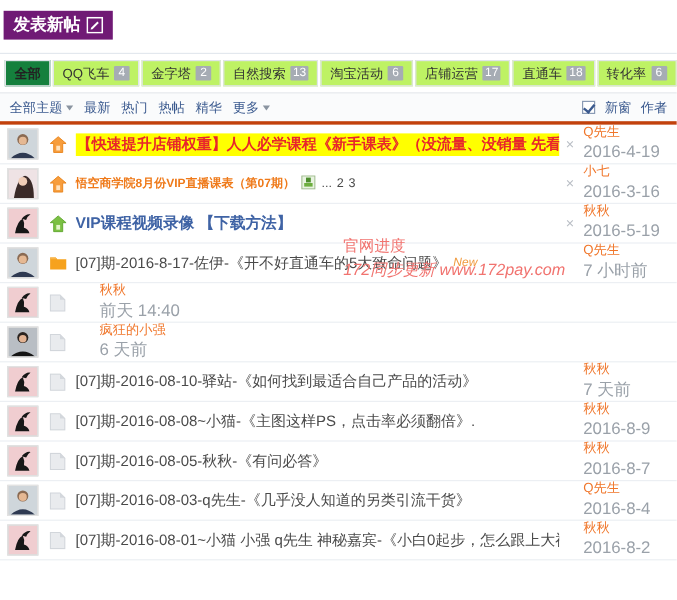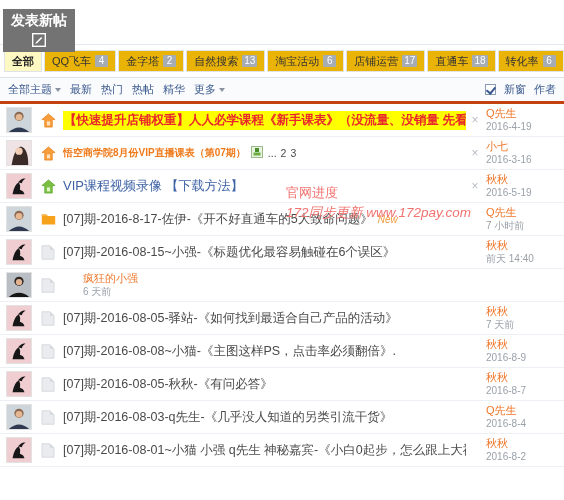--- a/index.html
+++ b/index.html
@@ -18,29 +18,28 @@
     height: 45px;
     padding: 9px 0 0 3px;
     background: #fff;
     border-bottom: 1px solid #e3e8ee;
     position: relative;
   }
   .new-post-btn {
     display: inline-flex;
     align-items: center;
     gap: 5px;
-    background: #737373;
+    background: #701a75;
     color: #fff;
     font-size: 14px;
     font-weight: bold;
     padding: 4px 8px 5px 8px;
     line-height: 1.1;
     border: none;
     cursor: pointer;
-    flex-direction: column;
   }
   .new-post-btn .edit-icon {
     display: inline-block;
     width: 14px; height: 14px;
     position: relative;
   }
   .new-post-btn .edit-icon svg { display:block; }
 
   
   .tabstrip {
@@ -54,26 +53,26 @@
   .tab {
     display: inline-flex;
     align-items: center;
     gap: 4px;
     height: 22px;
     padding: 0 7px;
     margin-right: 2px;
     font-size: 11px;
     color: #333;
     border: 1px solid #e0e4e9;
-    background: #eab308;
+    background: #bef264;
     vertical-align: top;
     cursor: pointer;
   }
   .tab.active {
-    background: #fef9c3;
+    background: #15803d;
     border-color: #dfe3e8;
     font-weight: bold;
     color: #222;
   }
   .tab .count {
     display: inline-block;
     min-width: 13px;
     text-align: center;
     background: #a6acb4;
     color: #fff;
@@ -172,21 +171,21 @@
     font-size: 12.5px;
     padding: 1px 1px;
   }
   .t-title.sticky2 {
     color: #ef7a1a;
     font-weight: bold;
     font-size: 10px;
   }
   .t-title.sticky3 {
     color: #3f63a5;
-    font-weight: normal;
+    font-weight: bold;
     font-size: 13px;
   }
   .t-title.normal {
     color: #4a4a4a;
     font-size: 12.5px;
     font-weight: normal;
   }
   .t-new {
     color: #f09a3e;
     font-size: 10px;
@@ -229,29 +228,29 @@
     font-size: 11px;
     text-decoration: none;
     white-space: nowrap;
     overflow: hidden;
     text-overflow: clip;
     cursor: pointer;
   }
   .t-author .ad {
     display: block;
     color: #9aa1a9;
-    font-size: 10px;
+    font-size: 14px;
     white-space: nowrap;
   }
 
   
   .watermark {
     position: absolute;
     left: 286px;
-    top: 184px;
+    top: 196px;
     color: #f1736f;
     font-size: 13px;
     line-height: 1.45;
     pointer-events: none;
     z-index: 5;
     white-space: nowrap;
   }
   .watermark .w2 { font-size: 13.5px; font-style: italic; }
 
   .page-wrap { position: relative; width: 564px; height: 500px; }
@@ -431,23 +430,20 @@
             <path d="M6 22 q2 -11 7 -13 q2 4 1 8 q4 1 5 5 z" fill="#171717"></path>
             <path d="M12 9 q4 -5 8 -4 q-3 2 -4 5 z" fill="#171717"></path>
           </svg>
         </div>
         <div class="icon-slot">
           <svg width="14" height="15" viewBox="0 0 14 15">
             <path d="M1 0.8 h8 l4 4 v9.4 h-12 z" fill="#e9ebee" stroke="#d2d6db" stroke-width="0.9"></path>
             <path d="M9 0.8 l4 4 h-4 z" fill="#d3d7dc"></path>
           </svg>
         </div>
-        <div class="t-main">
-          <a class="t-title normal">[07]期-2016-08-15~小强-《标题优化最容易触碰在6个误区》</a>
-        </div>
         <div class="t-close empty">×</div>
         <div class="t-author">
           <a class="an">秋秋</a>
           <span class="ad">前天 14:40</span>
         </div>
       </div>
       <div class="thread">
         <div class="avatar">
           <svg viewBox="0 0 26 26">
             <rect width="26" height="26" fill="#b9bec4"></rect>
@@ -476,21 +472,21 @@
             <path d="M12 9 q4 -5 8 -4 q-3 2 -4 5 z" fill="#171717"></path>
           </svg>
         </div>
         <div class="icon-slot">
           <svg width="14" height="15" viewBox="0 0 14 15">
             <path d="M1 0.8 h8 l4 4 v9.4 h-12 z" fill="#e9ebee" stroke="#d2d6db" stroke-width="0.9"></path>
             <path d="M9 0.8 l4 4 h-4 z" fill="#d3d7dc"></path>
           </svg>
         </div>
         <div class="t-main">
-          <a class="t-title normal">[07]期-2016-08-05-驿站-《如何找到最适合自己产品的活动》</a>
+          <a class="t-title normal">[07]期-2016-08-10-驿站-《如何找到最适合自己产品的活动》</a>
         </div>
         <div class="t-close empty">×</div>
         <div class="t-author">
           <a class="an">秋秋</a>
           <span class="ad">7 天前</span>
         </div>
       </div>
       <div class="thread">
         <div class="avatar">
           <svg viewBox="0 0 26 26">

